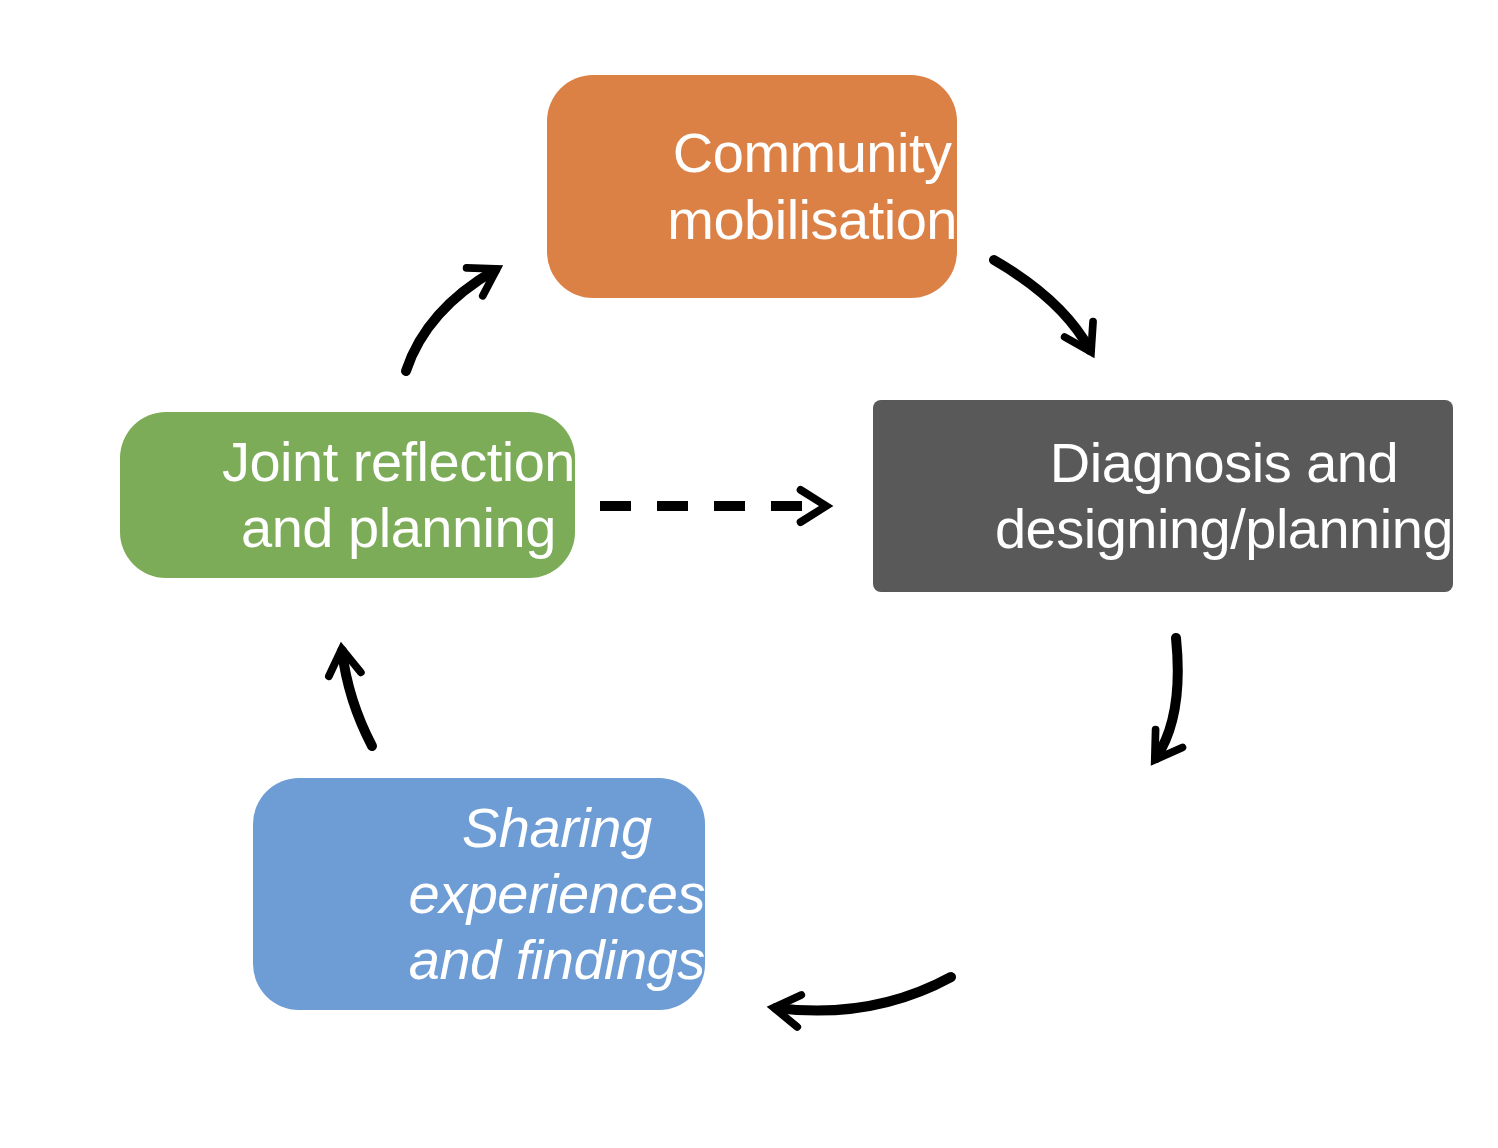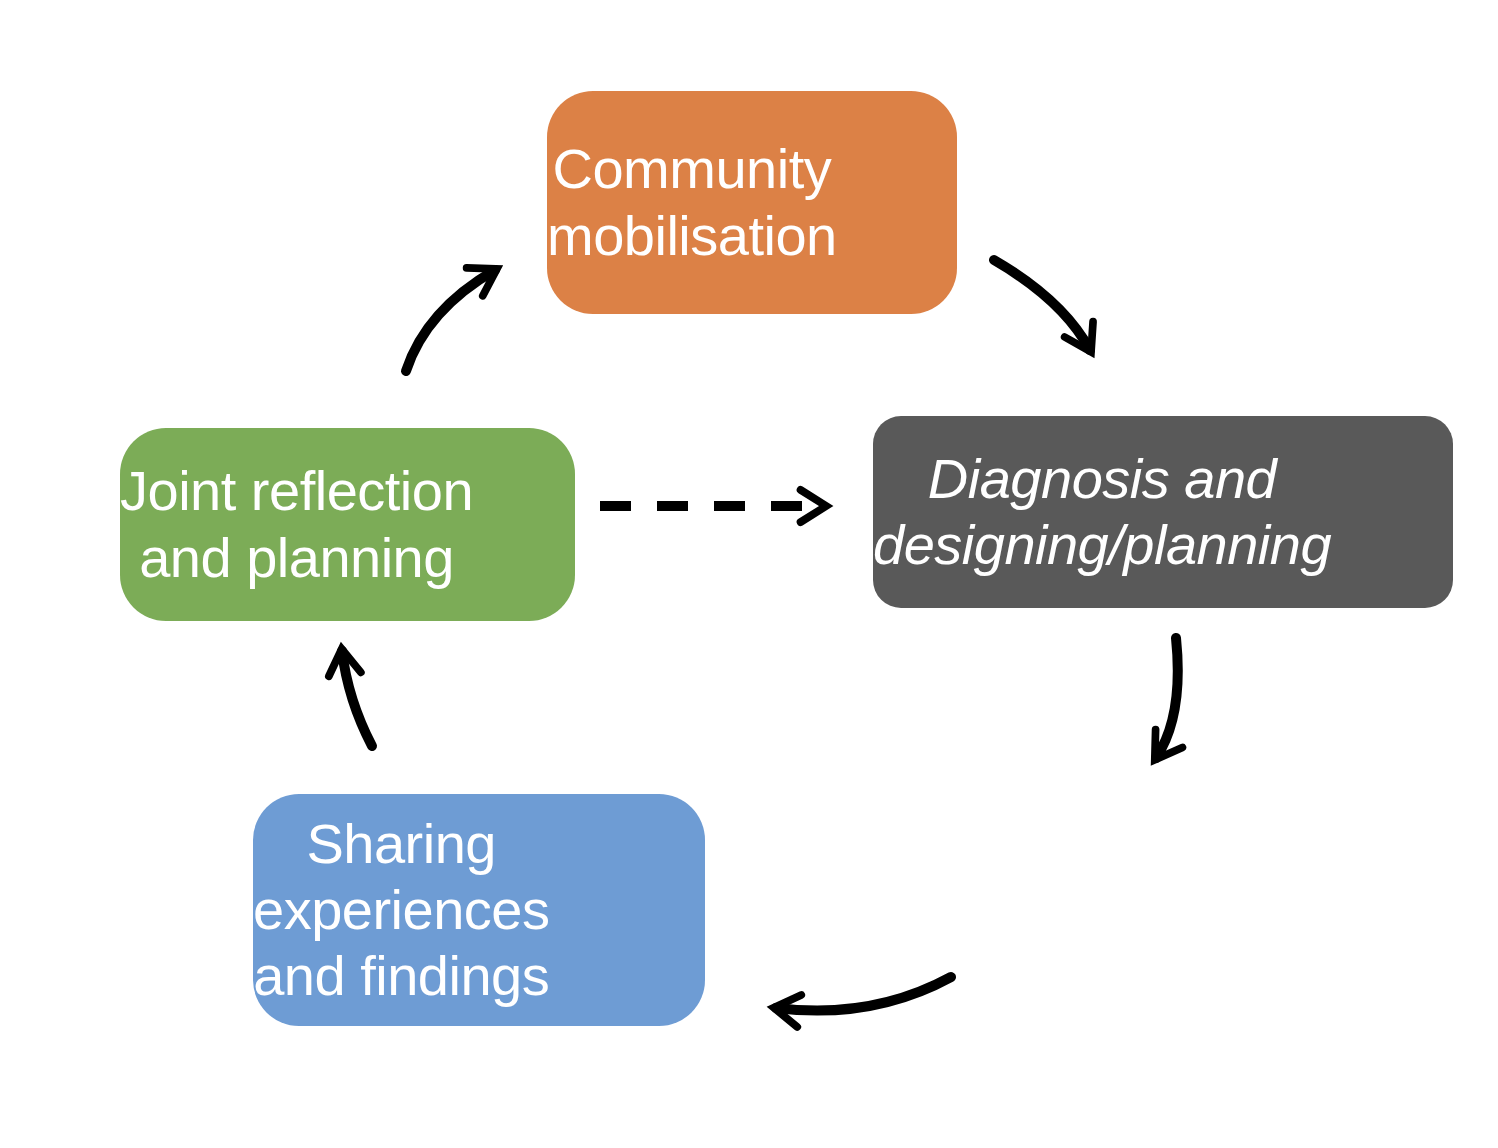--- a/index.html
+++ b/index.html
@@ -30,37 +30,36 @@
     stroke-linecap: round;
   }
   .arrow.dashed {
     stroke-dasharray: 31 26;
     stroke-linecap: butt;
   }
   .node {
     position: absolute;
     display: flex;
     align-items: center;
-    justify-content: flex-start;
+    justify-content: flex-end;
     text-align: center;
     box-sizing: border-box;
-    margin-top: 16px;
   }
   .node-label {
     white-space: pre-line;
     font-size: 56px;
     line-height: 1.18;
     font-weight: 400;
     letter-spacing: -0.5px;
   }
   .node-community   { left: 547px; top:  75px; width: 410px; height: 223px; border-radius: 46px; }
-  .node-diagnosis   { left: 873px; top: 400px; width: 580px; height: 192px; border-radius: 28px; font-style: italic; }
+  .node-diagnosis   { left: 873px; top: 400px; width: 580px; height: 192px; border-radius: 8px; }
   .node-experiment  { left: 807px; top: 810px; width: 558px; height: 143px; border-radius: 31px; }
   .node-sharing     { left: 253px; top: 778px; width: 452px; height: 232px; border-radius: 46px; }
-  .node-joint       { left: 120px; top: 412px; width: 455px; height: 193px; border-radius: 46px; }
+  .node-joint       { left: 120px; top: 412px; width: 455px; height: 166px; border-radius: 46px; }
 </style>
 </head>
 <body>
 
 <div class="canvas">
 
   <svg class="arrows-layer" viewBox="0 0 1498 1148" xmlns="http://www.w3.org/2000/svg">
     <defs>
       <marker id="head" viewBox="0 0 12 12" refX="8.6" refY="6" markerWidth="4.4" markerHeight="4.4" orient="auto" markerUnits="strokeWidth">
         <path d="M2.2,1.6 L9.2,6 L2.2,10.4" fill="none" stroke="#000000" stroke-width="2.1" stroke-linecap="round" stroke-linejoin="miter"></path>
@@ -79,21 +78,21 @@
 mobilisation</div>
   </div>
 
   <div class="node node-diagnosis" style="background-color: rgb(89, 89, 89);">
     <div class="node-label" style="color: rgb(255, 255, 255);">Diagnosis and
 designing/planning</div>
   </div>
 
 
   <div class="node node-sharing" style="background-color: rgb(110, 156, 212);">
-    <div class="node-label" style="color: rgb(255, 255, 255);">Sharing
+    <div class="node-label" style="color: rgb(255, 255, 255); font-style: italic;">Sharing
 experiences
 and findings</div>
   </div>
 
   <div class="node node-joint" style="background-color: rgb(124, 172, 87);">
     <div class="node-label" style="color: rgb(255, 255, 255);">Joint reflection
 and planning</div>
   </div>
 
 </div>

